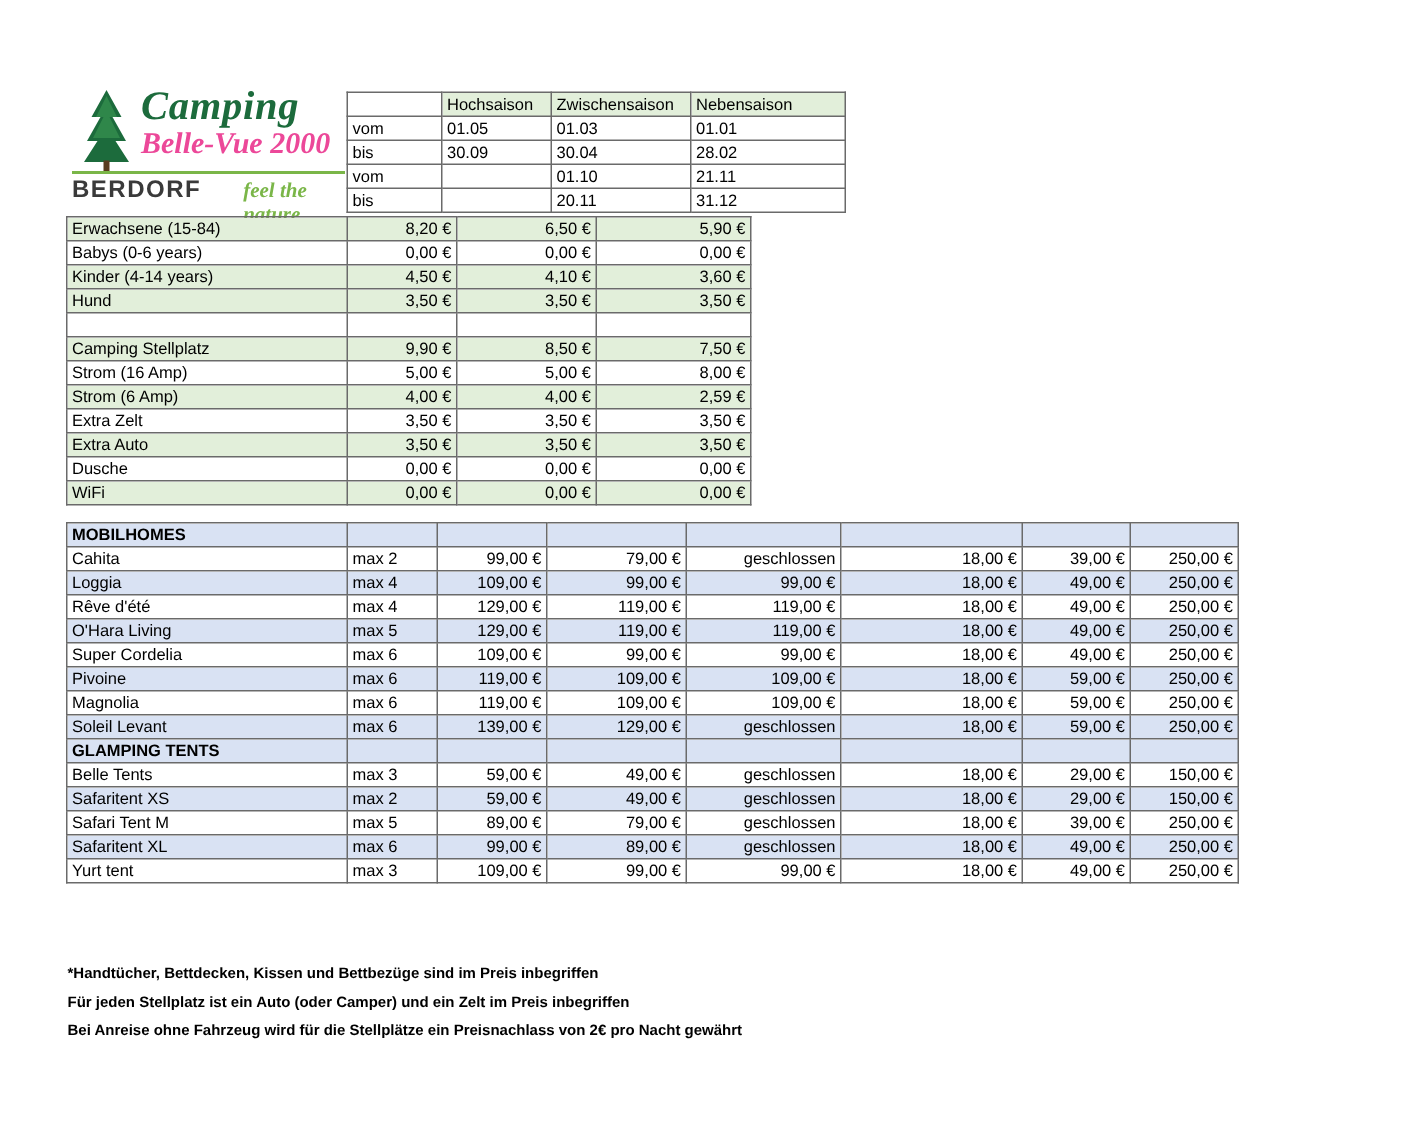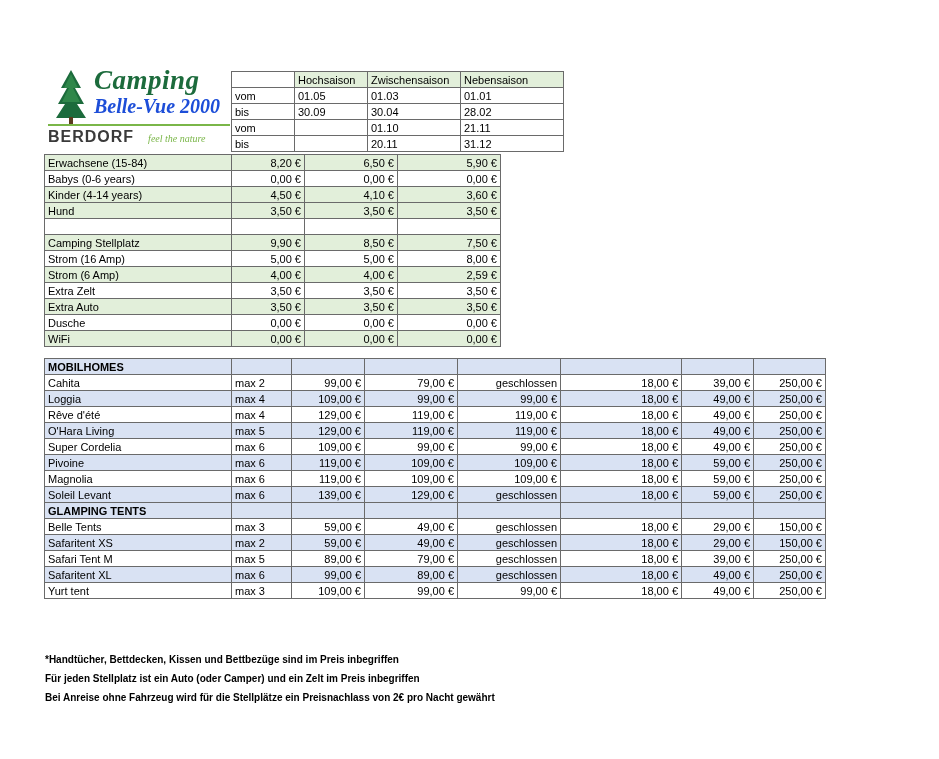--- a/index.html
+++ b/index.html
@@ -11,21 +11,21 @@
     width: 939px;
     height: 759px;
     font-family: "Liberation Sans", sans-serif;
     font-size: 11px;
     color: #000000;
     position: relative;
     overflow: hidden;
   }
   .page {
     position: absolute;
-    left: 0; top: 10px;
+    left: 0; top: 0;
     width: 939px;
     height: 740px;
   }
 
   
   .logo {
     position: absolute;
     left: 44px;
     top: 56px;
     width: 186px;
@@ -51,21 +51,21 @@
     font-size: 27px;
     color: #1c6b3c;
     line-height: 28px;
     letter-spacing: 0.5px;
   }
   .logo-belle {
     font-family: "Liberation Serif", serif;
     font-weight: bold;
     font-style: italic;
     font-size: 20px;
-    color: #1d4ed8;
+    color: #ec4899;
     line-height: 22px;
     margin-top: 1px;
   }
   .logo-bottom {
     position: absolute;
     left: 4px;
     top: 62px;
     width: 185px;
     display: flex;
     align-items: baseline;
@@ -73,23 +73,24 @@
   .logo-berdorf {
     font-family: "Liberation Sans", sans-serif;
     font-weight: bold;
     font-size: 16px;
     color: #3a3a3a;
     letter-spacing: 1px;
   }
   .logo-slogan {
     font-family: "Liberation Serif", serif;
     font-style: italic;
-    font-size: 10px;
+    font-size: 14px;
     color: #7ab648;
-    margin-left: 14px;
+    margin-left: 28px;
+    font-weight: bold;
   }
   .logo-rule {
     position: absolute;
     left: 4px;
     top: 58px;
     width: 182px;
     height: 2px;
     background: #7ab648;
   }
 

